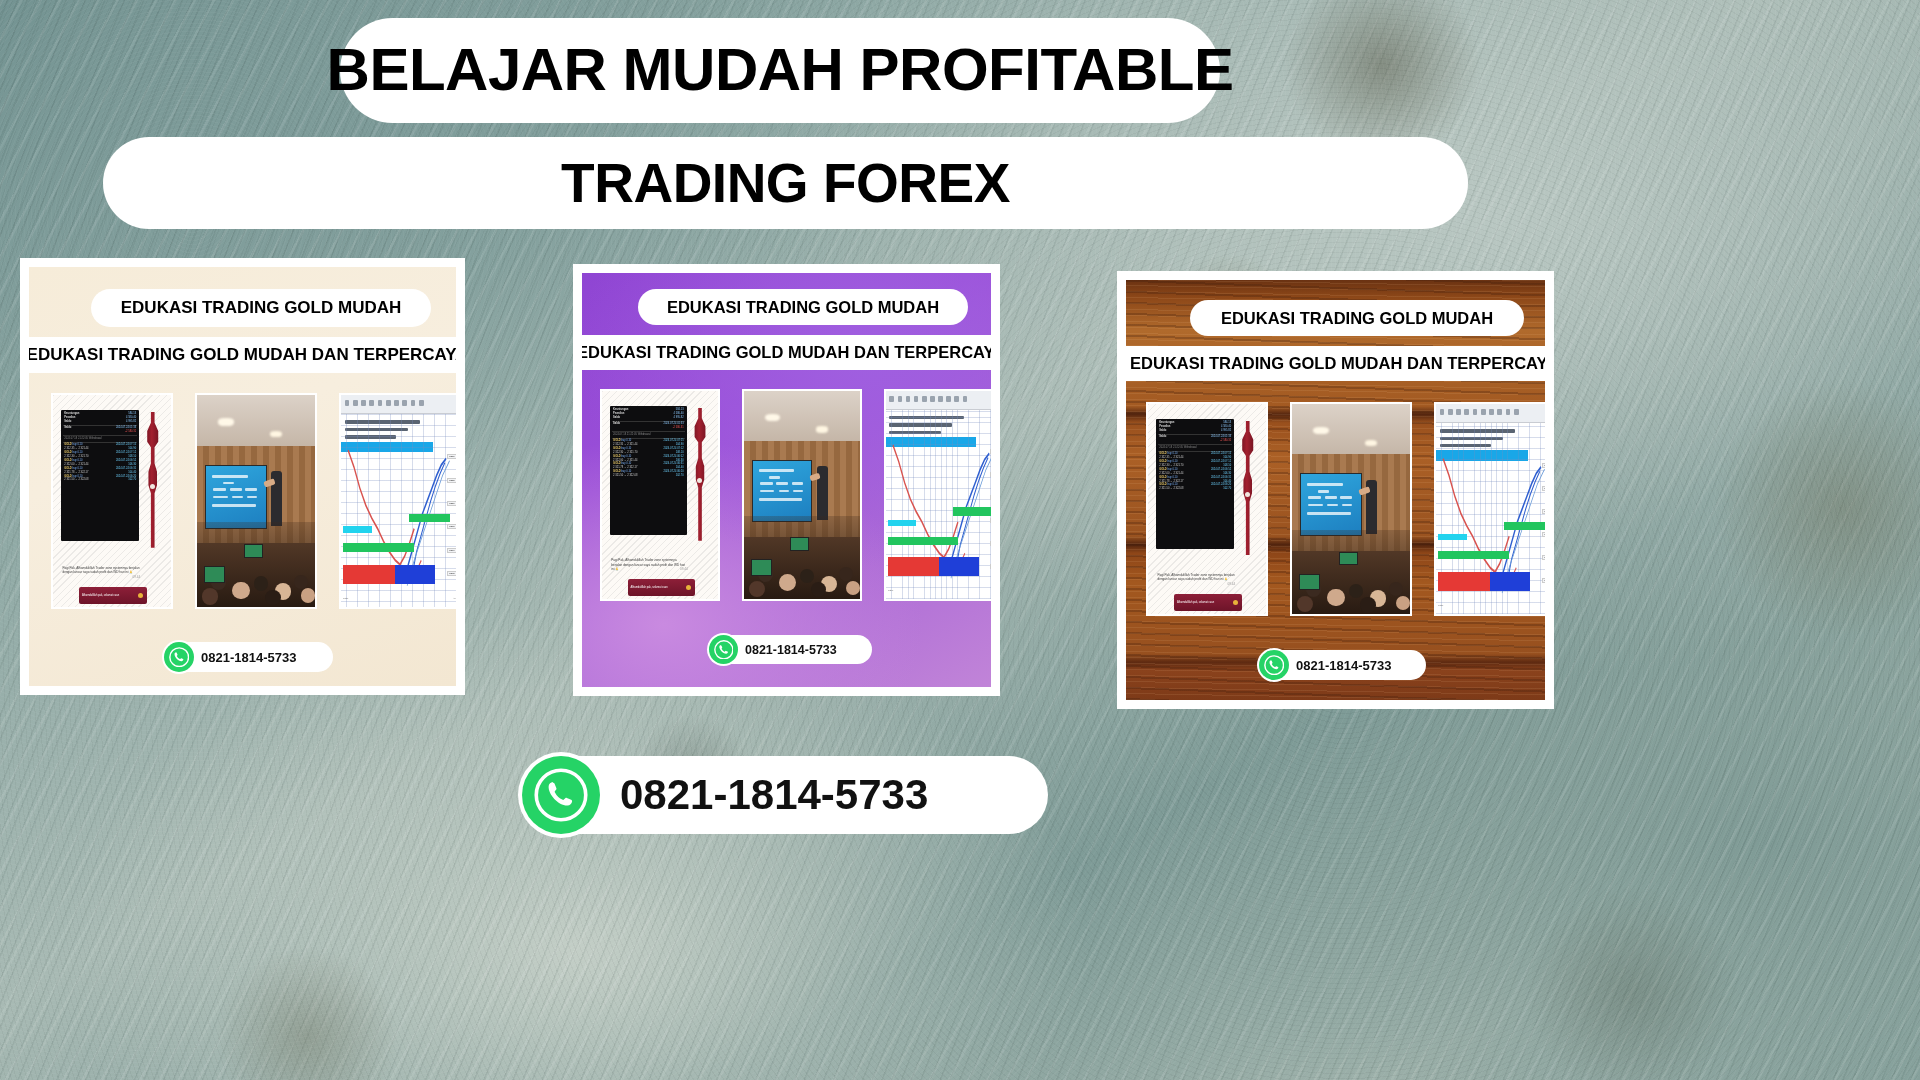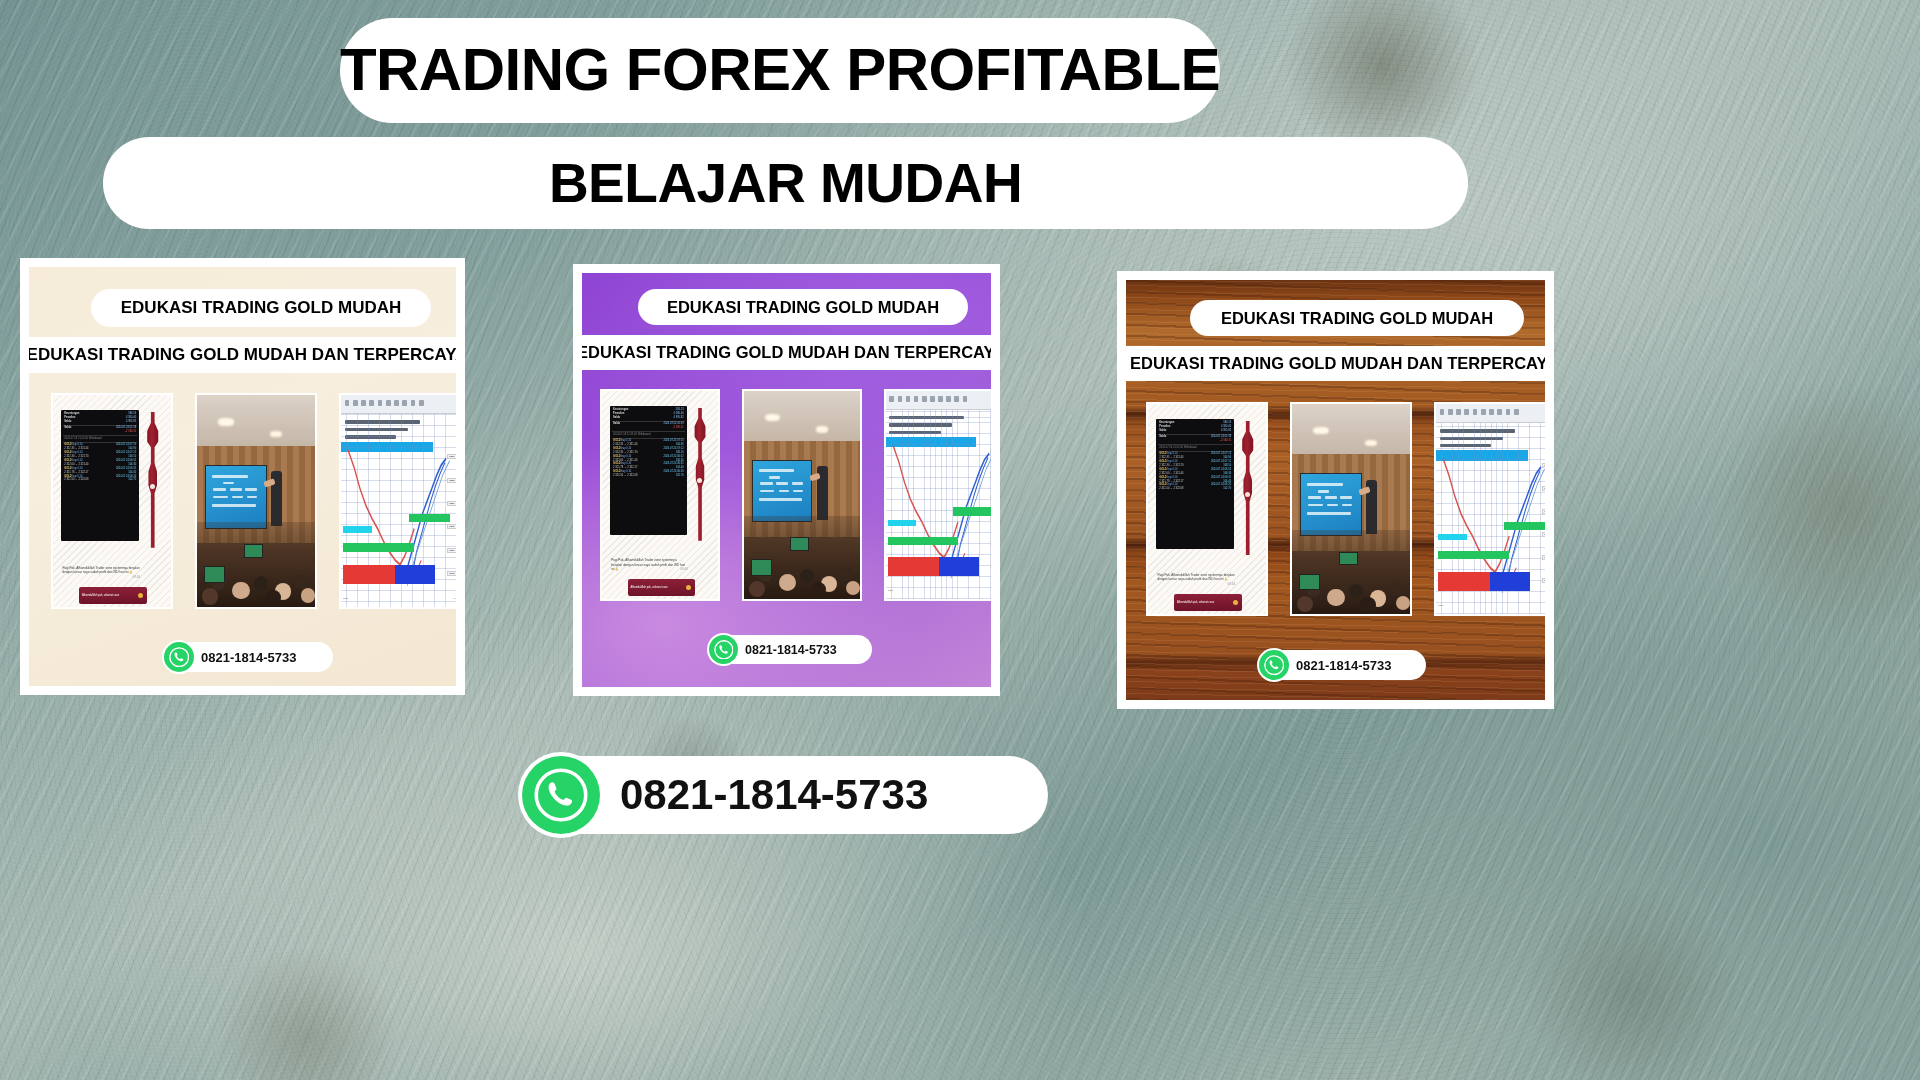--- a/index.html
+++ b/index.html
@@ -191,24 +191,24 @@
 <body>
 
 <div id="bg">
   <div class="base"></div>
   <div class="streak"></div>
   <div class="mottle"></div>
   <div class="grain"></div>
 </div>
 
 <div class="title-pill" id="title1">
-  <span class="t">TRADING FOREX PROFITABLE</span>
+  <span class="t">BELAJAR MUDAH PROFITABLE</span>
 </div>
 <div class="title-pill" id="title2">
-  <span class="t">BELAJAR MUDAH</span>
+  <span class="t">TRADING FOREX</span>
 </div>
 
 <div id="cards">
 
   <div class="card" id="card1">
     <div class="card-inner bg-cream">
         <div class="cpill h1" style="left: 62px; top: 22px; width: 340px; height: 38px; font-size: 17px;">EDUKASI TRADING GOLD MUDAH</div>
         <div class="cpill h2" style="left: -32px; top: 70px; width: 500px; height: 36px; font-size: 17px;">EDUKASI TRADING GOLD MUDAH DAN TERPERCAYA</div>
         <div class="shots" style="left: 22px; top: 126px; gap: 22px;">
           <div class="shot" style="width: 122px; height: 216px;">

